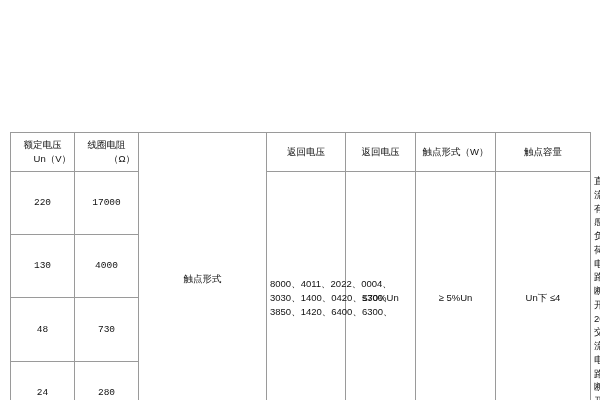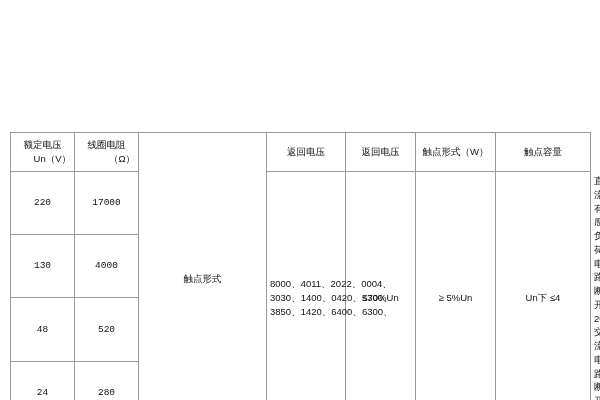--- a/index.html
+++ b/index.html
@@ -126,21 +126,21 @@
           <span>80VA</span>
         </td>
       </tr>
 
       <tr>
         <td class="num-cell">130</td>
         <td class="num-cell">4000</td>
       </tr>
       <tr>
         <td class="num-cell">48</td>
-        <td class="num-cell">520</td>
+        <td class="num-cell">730</td>
       </tr>
       <tr>
         <td class="num-cell">24</td>
         <td class="num-cell">280</td>
       </tr>
 
     </tbody>
   </table>
 
 </div>

